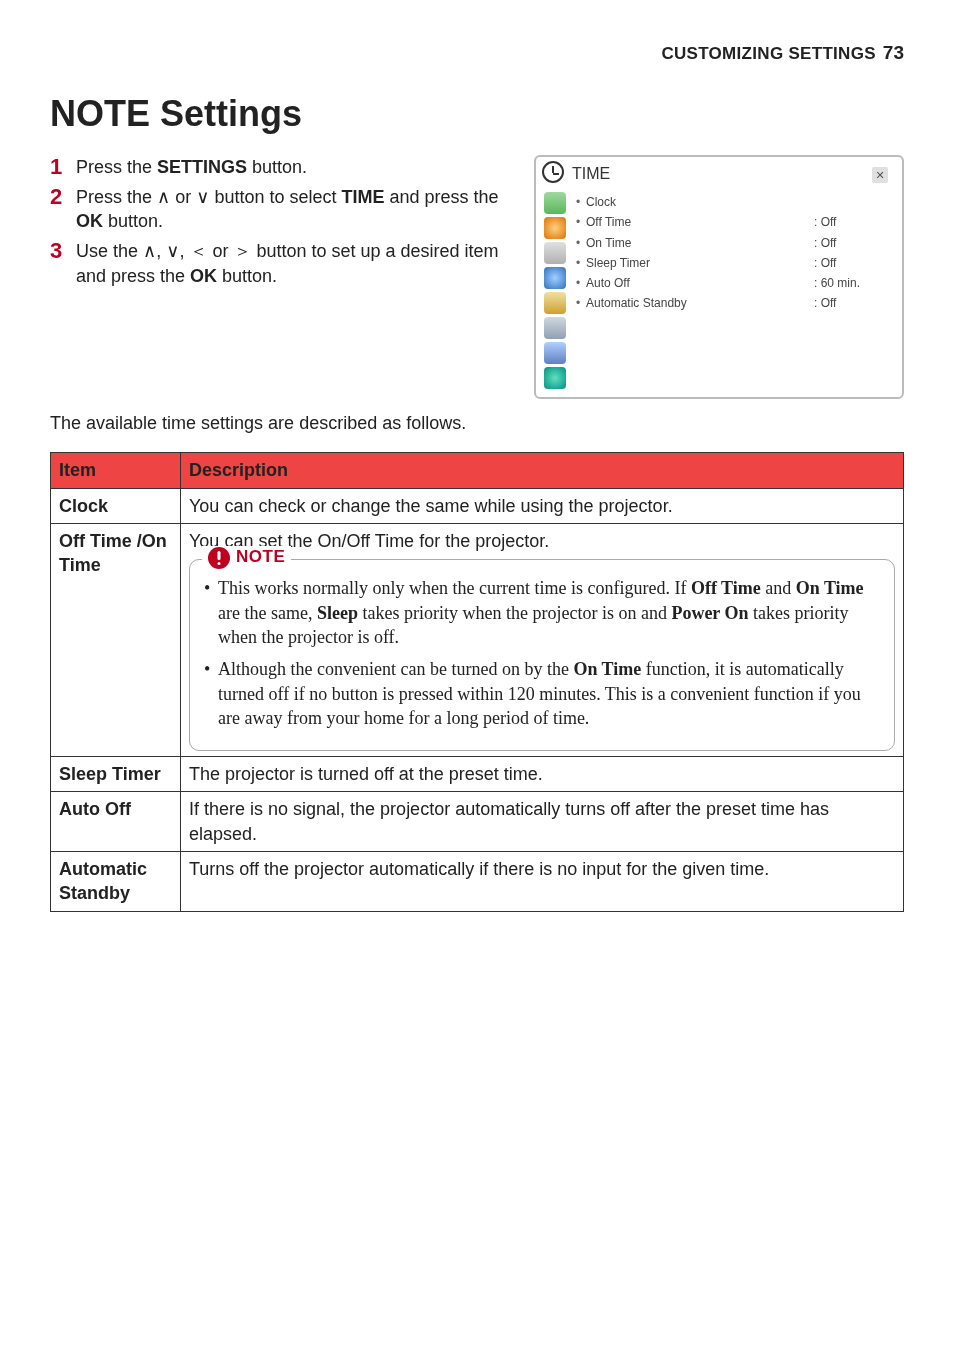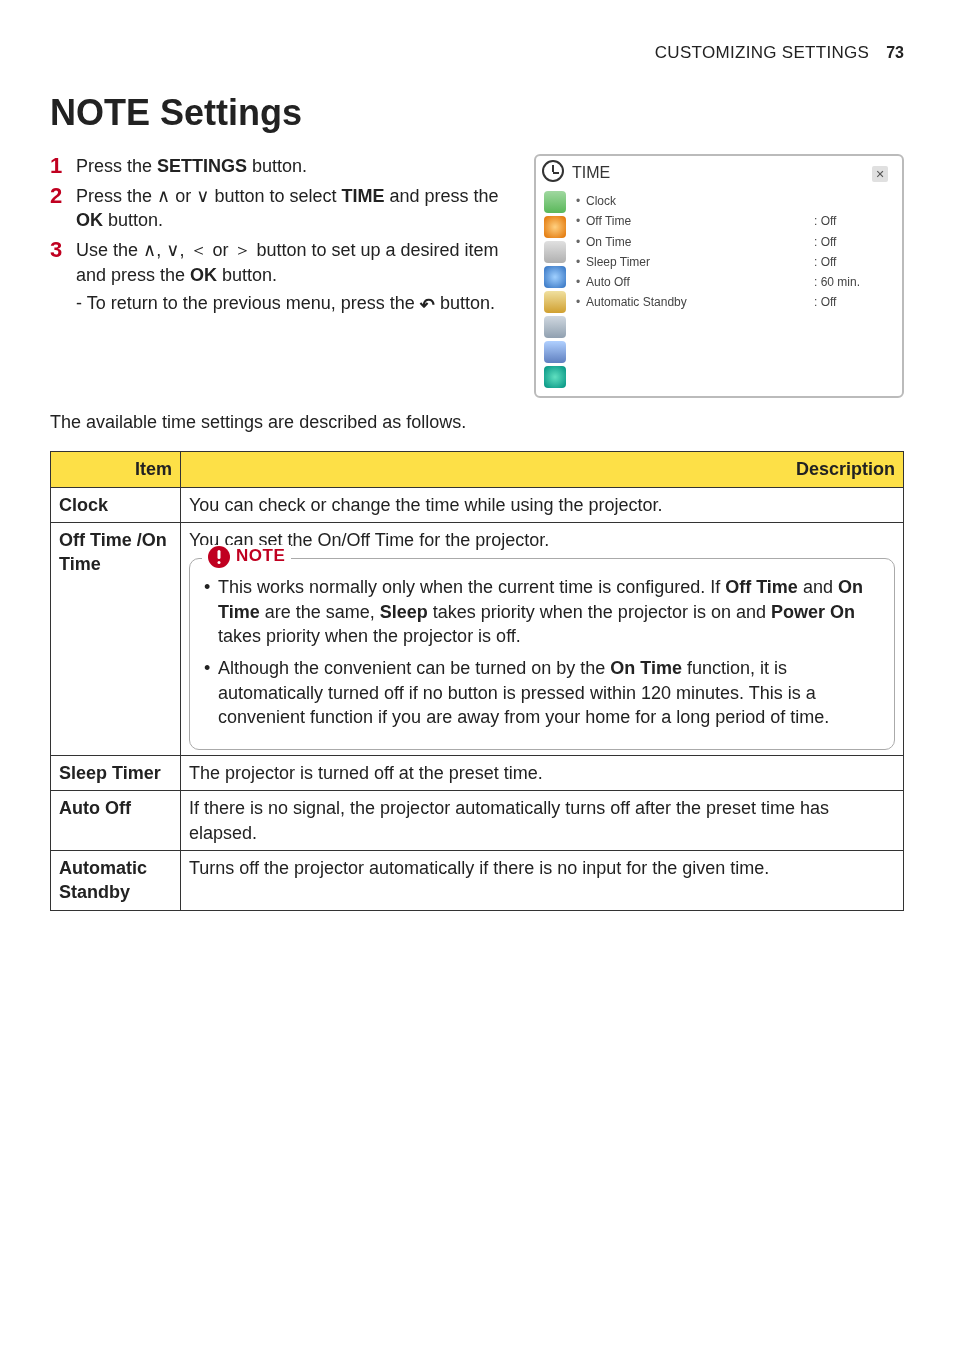--- a/index.html
+++ b/index.html
@@ -10,28 +10,28 @@
     width: 954px;
     padding: 40px 50px;
     font-size: 18px;
     line-height: 1.35;
   }
   .header-row {
     text-align: right;
     margin-bottom: 24px;
   }
   .header-label {
-    font-weight: normal;
+    font-weight: bold;
     font-size: 17px;
     letter-spacing: 0.3px;
   }
   .page-num {
     font-weight: bold;
-    font-size: 16px;
-    margin-left: 12px;
+    font-size: 19px;
+    margin-left: 2px;
   }
   h1 {
     font-size: 36px;
     font-weight: bold;
     margin-bottom: 16px;
   }
   .content-row {
     display: flex;
     gap: 10px;
     align-items: flex-start;
@@ -147,23 +147,23 @@
     border-collapse: collapse;
     border: 1.5px solid #333;
   }
   table.settings th, table.settings td {
     border: 1.5px solid #333;
     padding: 5px 8px;
     vertical-align: top;
     text-align: left;
   }
   table.settings th {
-    background: #fde047;
-    font-weight: bold;
-    text-align: right;
+    background: #ef4444;
+    font-weight: bold;
+    text-align: left;
   }
   table.settings th:first-child { width: 130px; }
   .rowlabel { font-weight: bold; }
 
   .note-box {
     border: 1.5px solid #aaa;
     border-radius: 10px;
     padding: 10px 12px 12px 12px;
     margin-top: 6px;
     position: relative;
@@ -210,20 +210,21 @@
     letter-spacing: 0.5px;
   }
   .note-box ul {
     list-style: none;
     margin-top: 6px;
   }
   .note-box li {
     margin-bottom: 8px;
     padding-left: 16px;
     position: relative;
+    font-family: Liberation Serif, serif;
   }
   .note-box li::before {
     content: "•";
     position: absolute;
     left: 2px;
     top: 0;
   }
   .back-sym {
     display: inline-block;
     transform: translateY(2px);
@@ -254,23 +255,20 @@
       <div class="step-num">2</div>
       <div class="step-body">
         <span>Press the </span><span class="sym">∧</span><span> or </span><span class="sym">∨</span><span> button to select </span><span class="bold">TIME</span><span> and press the </span><span class="bold">OK</span><span> button.</span>
       </div>
     </div>
 
     <div class="step">
       <div class="step-num">3</div>
       <div class="step-body">
         <span>Use the </span><span class="sym">∧</span><span>, </span><span class="sym">∨</span><span>, </span><span class="sym">＜</span><span> or </span><span class="sym">＞</span><span> button to set up a desired item and press the </span><span class="bold">OK</span><span> button.</span>
-        <div class="step-sub">
-          <span>- To return to the previous menu, press the </span><span class="back-sym">↶</span><span> button.</span>
-        </div>
       </div>
     </div>
   </div>
 
   <div class="menu-box">
     <div class="menu-title-row">
       <span class="clock-lg"></span>
       <span class="menu-title">TIME</span>
       <span class="menu-close">✕</span>
     </div>
@@ -326,21 +324,21 @@
 <table class="settings">
   <thead>
     <tr>
       <th>Item</th>
       <th>Description</th>
     </tr>
   </thead>
   <tbody>
     <tr>
       <td class="rowlabel">Clock</td>
-      <td>You can check or change the time while using the projector.</td>
+      <td>You can check or change the same while using the projector.</td>
     </tr>
     <tr>
       <td class="rowlabel">Off Time /On Time</td>
       <td>
         <div>You can set the On/Off Time for the projector.</div>
         <div class="note-box">
           <div class="note-badge">
             <span class="note-icon"></span>
             <span class="note-label">NOTE</span>
           </div>

